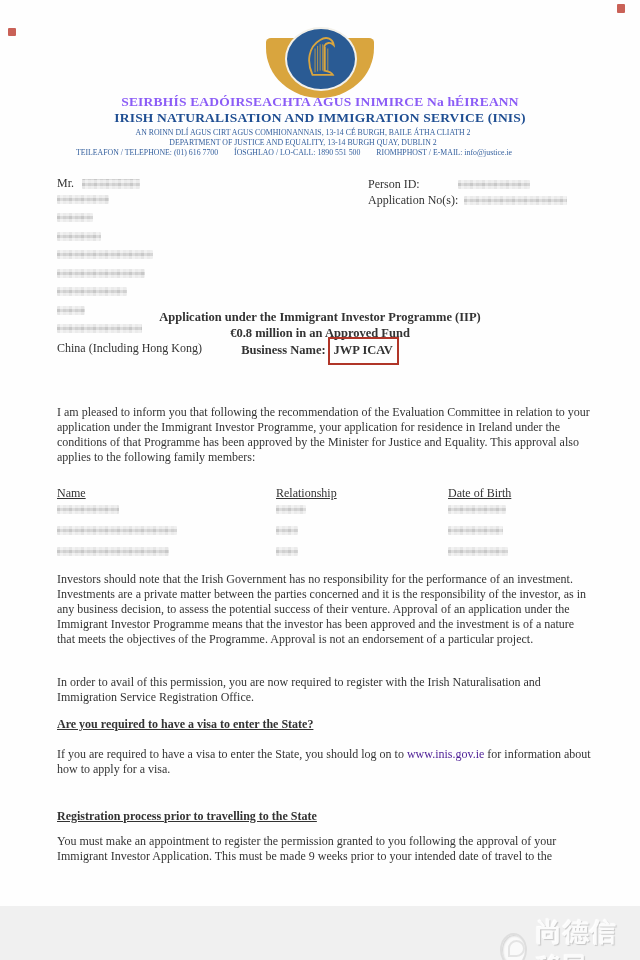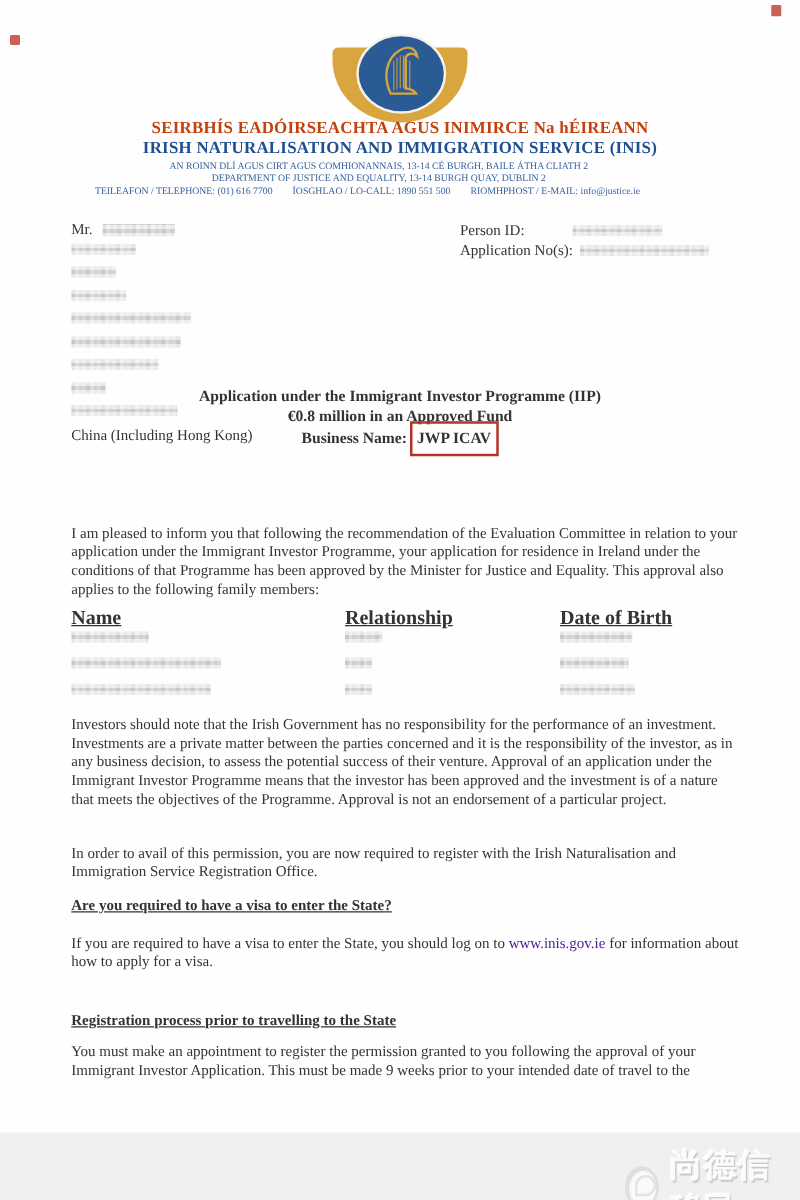--- a/index.html
+++ b/index.html
@@ -44,33 +44,33 @@
   .ref-row .blur{height:9px;}
 
   
   .subject{position:absolute;left:0;top:310px;width:640px;text-align:center;
            font-weight:bold;font-size:12.5px;line-height:15.5px;}
   .biz-box{display:inline-block;border:2px solid #b03528;padding:4px 4px;margin:-4px 0 -2px 2px;}
 
   
   .body-text{position:absolute;left:57px;width:534px;font-size:12px;line-height:15px;color:#343434;}
   .greeting{top:396px;}
-  .para1{top:419px;}
+  .para1{top:405px;}
   .para2{top:572px;}
   .para3{top:675px;}
   .para4{top:747px;}
   .para5{top:834px;}
   .heading{position:absolute;left:57px;font-size:12px;font-weight:bold;text-decoration:underline;}
   .h-visa{top:717px;}
   .h-reg{top:809px;}
   .inis-link{color:#4c1d95;}
 
   
   .famtable{position:absolute;left:57px;top:486px;width:534px;height:78px;}
-  .fam-col{position:absolute;top:0;font-size:16px;font-weight:bold;text-decoration:underline;}
+  .fam-col{position:absolute;top:0;font-size:12px;font-weight:normal;text-decoration:underline;}
   .col-name{left:0;}
   .col-rel{left:219px;}
   .col-dob{left:391px;}
   .fam-blur{position:absolute;height:9px;}
 
   
   .footer-strip{position:absolute;left:0;top:906px;width:640px;height:54px;background:#f0f0f0;}
   .watermark{position:absolute;left:500px;top:915px;display:flex;align-items:center;gap:9px;}
   .wm-logo{width:30px;height:30px;border:2px solid #dedede;border-radius:50%;background:#fafafa;
            box-shadow:inset 1px 1px 2px #cfcfcf;position:relative;}
@@ -99,21 +99,21 @@
             <line x1="19" y1="9" x2="19" y2="40"></line>
             <line x1="22" y1="9" x2="22" y2="40"></line>
             <line x1="25" y1="12" x2="25" y2="40"></line>
             <line x1="28" y1="14" x2="28" y2="41"></line>
           </g>
         </svg>
       </span>
     </div>
   </div>
 
-  <div class="hdr-line org1" style="color:#c2410c">SEIRBHÍS EADÓIRSEACHTA AGUS INIMIRCE Na hÉIREANN</div>
+  <div class="hdr-line org1" style="color:#8b5cf6">SEIRBHÍS EADÓIRSEACHTA AGUS INIMIRCE Na hÉIREANN</div>
   <div class="hdr-line org2" style="color:#1f4e92">IRISH NATURALISATION AND IMMIGRATION SERVICE (INIS)</div>
   <div class="dept dept1" style="color:#35609e">AN ROINN DLÍ AGUS CIRT AGUS COMHIONANNAIS, 13-14 CÉ BURGH, BAILE ÁTHA CLIATH 2</div>
   <div class="dept dept2" style="color:#35609e">DEPARTMENT OF JUSTICE AND EQUALITY, 13-14 BURGH QUAY, DUBLIN 2</div>
   <div class="contact" style="color:#35609e">
     <span>TEILEAFON / TELEPHONE: (01) 616 7700</span>
     <span>ÍOSGHLAO / LO-CALL: 1890 551 500</span>
     <span>RIOMHPHOST / E-MAIL: info@justice.ie</span>
   </div>
 
   <div class="recipient">

